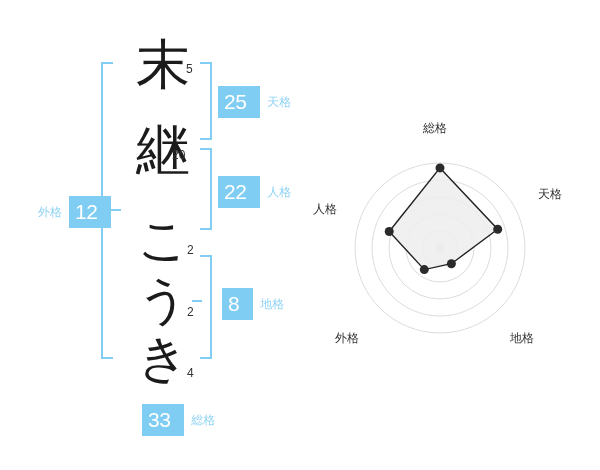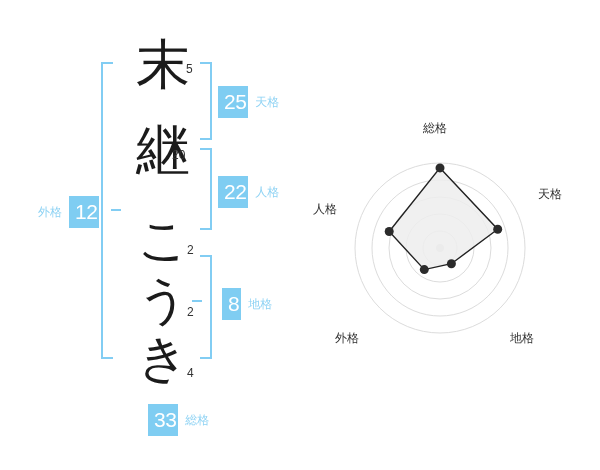--- a/index.html
+++ b/index.html
@@ -82,21 +82,21 @@
     position: absolute;
     display: flex;
     align-items: center;
   }
   .badge-num {
     background: #7fcdf2;
     color: #ffffff;
     font-size: 21px;
     line-height: 21px;
     font-family: "Liberation Sans", sans-serif;
-    padding: 5px 2px 6px 6px;
+    padding: 5px 14px 6px 6px;
     min-width: 18px;
     text-align: center;
     box-sizing: border-box;
     letter-spacing: -0.5px;
   }
   .badge-label {
     color: #8fd3f4;
     font-size: 12px;
     margin-left: 7px;
     font-family: "Liberation Sans", "DejaVu Sans", sans-serif;
@@ -163,21 +163,21 @@
       <span class="badge-label">地格</span>
     </div>
 
     <div class="bracket-left" style="left:101px; top:62px; width:12px; height:297px;"></div>
     <div class="tick" style="left:111px; top:209px; width:10px;"></div>
     <div class="badge rtl" style="left:38px; top:196px;">
       <span class="badge-label">外格</span>
       <span class="badge-num">12</span>
     </div>
 
-    <div class="badge" style="left:148px; top:404px;">
+    <div class="badge" style="left:142px; top:404px;">
       <span class="badge-num">33</span>
       <span class="badge-label">総格</span>
     </div>
   </div>
 
   <div class="chart-panel">
 
     <svg width="295" height="470" viewBox="0 0 295 470">
 
       <g stroke="#dcdcdc" fill="none" stroke-width="1">

